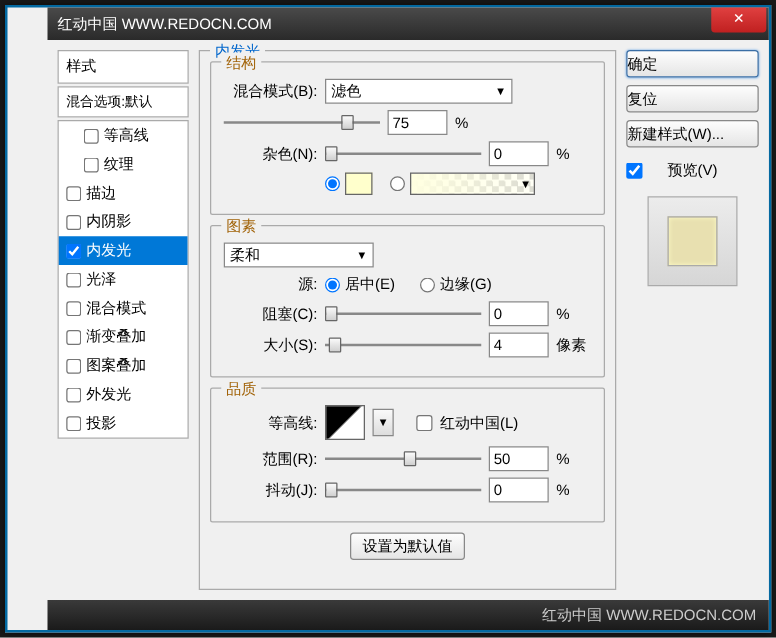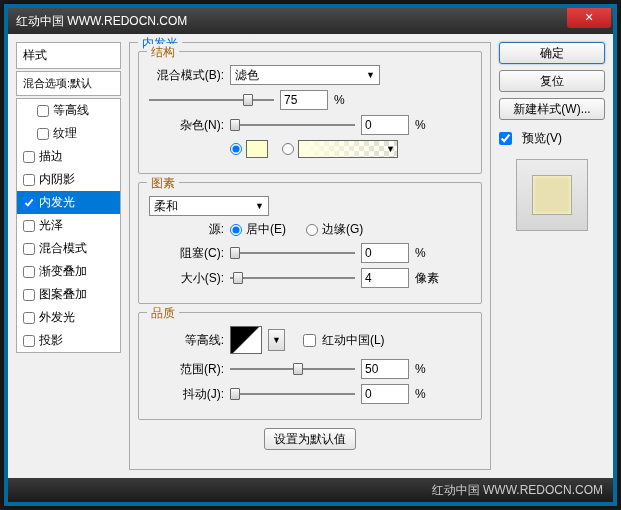--- a/index.html
+++ b/index.html
@@ -1,17 +1,17 @@
 <!DOCTYPE html>
 <html><head>
 <meta charset="utf-8">
 <style>
 * { box-sizing: border-box; margin: 0; padding: 0; font-family: "Microsoft YaHei", SimSun, sans-serif; font-size: 12px; }
 body { background: #1a1a1a; padding: 4px; }
-.window { width: 613px; height: 502px; background: #f0f0f0; border: 4px solid #0369a1; box-shadow: 0 0 8px rgba(0,0,0,0.6); display: flex; flex-direction: column; }
+.window { width: 613px; height: 502px; background: #f0f0f0; border: 2px solid #0369a1; box-shadow: 0 0 8px rgba(0,0,0,0.6); display: flex; flex-direction: column; padding-left: 32px; }
 .titlebar { height: 26px; background: linear-gradient(#4a4a4a, #2a2a2a); color: #fff; display: flex; align-items: center; padding: 0 4px; position: relative; }
 .titlebar-text { margin-left: 4px; font-size: 12px; }
 .close-btn { position: absolute; right: 2px; top: 0; width: 44px; height: 20px; background: linear-gradient(#e04040, #c02020); color: #fff; text-align: center; line-height: 18px; border-radius: 0 0 3px 3px; cursor: pointer; font-size: 11px; }
 .body { flex: 1; display: flex; padding: 8px; gap: 8px; background: #f0f0f0; }
 .left-panel { width: 105px; }
 .styles-label { padding: 4px 6px; border: 1px solid #aaa; background: #fff; margin-bottom: 2px; }
 .blend-label { padding: 4px 6px; border: 1px solid #aaa; background: #fff; margin-bottom: 2px; font-size: 11px; }
 .style-list { border: 1px solid #aaa; background: #fff; }
 .style-item { padding: 3px 6px; display: flex; align-items: center; gap: 4px; cursor: pointer; }
 .style-item.sub { padding-left: 20px; }
@@ -32,23 +32,23 @@
 .slider-thumb { position: absolute; top: -5px; width: 10px; height: 12px; background: linear-gradient(#fafafa,#d0d0d0); border: 1px solid #666; border-radius: 1px; }
 .num-input { width: 48px; height: 20px; border: 1px solid #888; background: #fff; padding: 0 3px; text-align: left; }
 .color-swatch { width: 22px; height: 18px; border: 1px solid #666; cursor: pointer; }
 .radio-row { display: flex; align-items: center; gap: 4px; }
 input[type=radio] { width: 12px; height: 12px; }
 .gradient-box { width: 100px; height: 18px; border: 1px solid #666; background: linear-gradient(to right, #ffffe0 0%, rgba(255,255,224,0.3) 100%), repeating-conic-gradient(#ccc 0 25%, #fff 0 50%) 0 0/10px 10px; display: flex; align-items: center; justify-content: flex-end; padding-right: 2px; }
 .contour-box { width: 32px; height: 28px; border: 1px solid #666; background: linear-gradient(135deg,#000 0%, #000 48%, #fff 52%, #fff 100%); cursor: pointer; }
 .btn-row { display: flex; justify-content: center; gap: 14px; margin-top: 6px; }
 .ps-btn { min-width: 92px; height: 22px; border: 1px solid #888; background: linear-gradient(#fdfdfd,#e5e5e5); border-radius: 3px; cursor: pointer; text-align: center; line-height: 20px; padding: 0 8px; }
 .right-panel { width: 106px; display: flex; flex-direction: column; gap: 6px; }
-.right-btn { height: 22px; border: 1px solid #888; background: linear-gradient(#fdfdfd,#e5e5e5); border-radius: 3px; cursor: pointer; text-align: center; line-height: 20px; }
+.right-btn { height: 22px; border: 1px solid #888; background: linear-gradient(#fdfdfd,#e5e5e5); border-radius: 3px; cursor: pointer; line-height: 20px; }
 .right-btn.primary { border: 1px solid #3a6ea5; box-shadow: 0 0 2px #5a9ee5; }
-.preview-row { display: flex; align-items: center; gap: 10px; margin-top: 4px; }
+.preview-row { display: flex; align-items: center; gap: 20px; margin-top: 4px; }
 .preview-box { width: 72px; height: 72px; border: 1px solid #aaa; background: linear-gradient(#ececec,#d6d6d6); margin: 6px auto 0; display: flex; align-items: center; justify-content: center; }
 .preview-inner { width: 40px; height: 40px; background: #e8e0b0; border: 1px solid #aaa; box-shadow: inset 0 0 4px rgba(255,255,200,0.9); }
 .footer { height: 24px; background: linear-gradient(#3a3a3a,#1a1a1a); color: #ccc; display: flex; justify-content: flex-end; align-items: center; padding: 0 10px; font-size: 12px; }
 </style>
 </head>
 <body>
 
 <div class="window">
   <div class="titlebar">
     <span class="titlebar-text">红动中国 WWW.REDOCN.COM</span>

